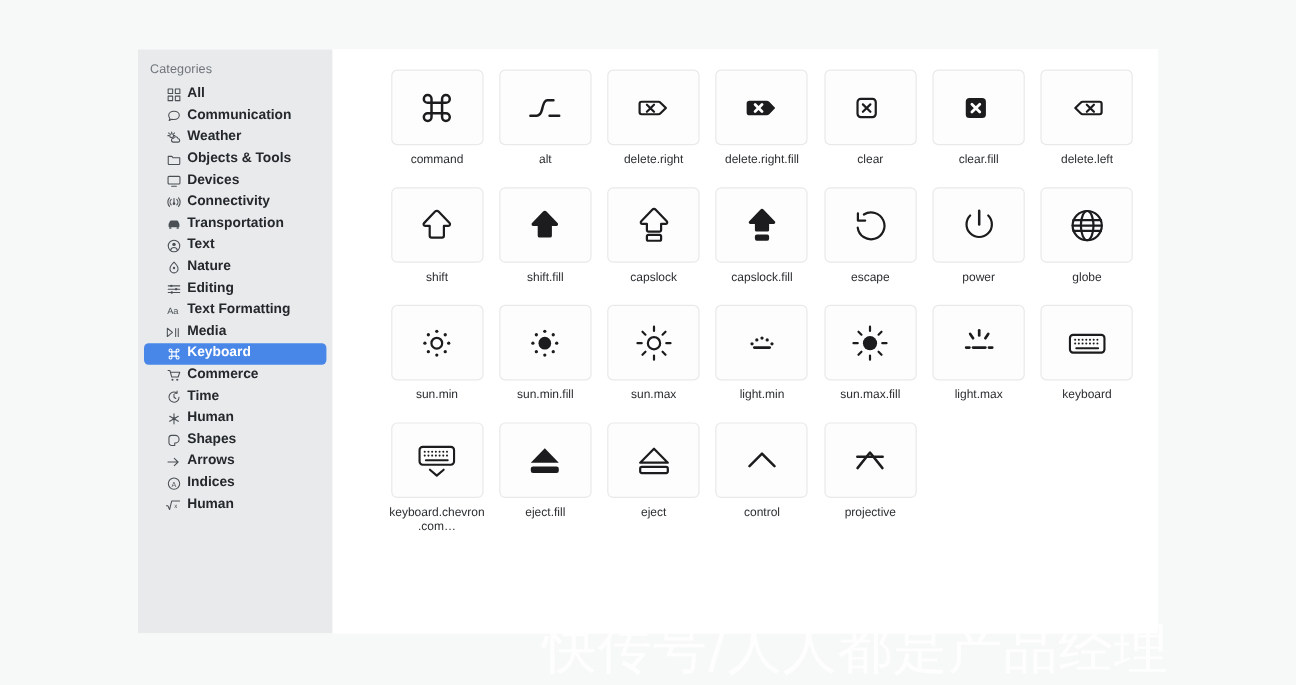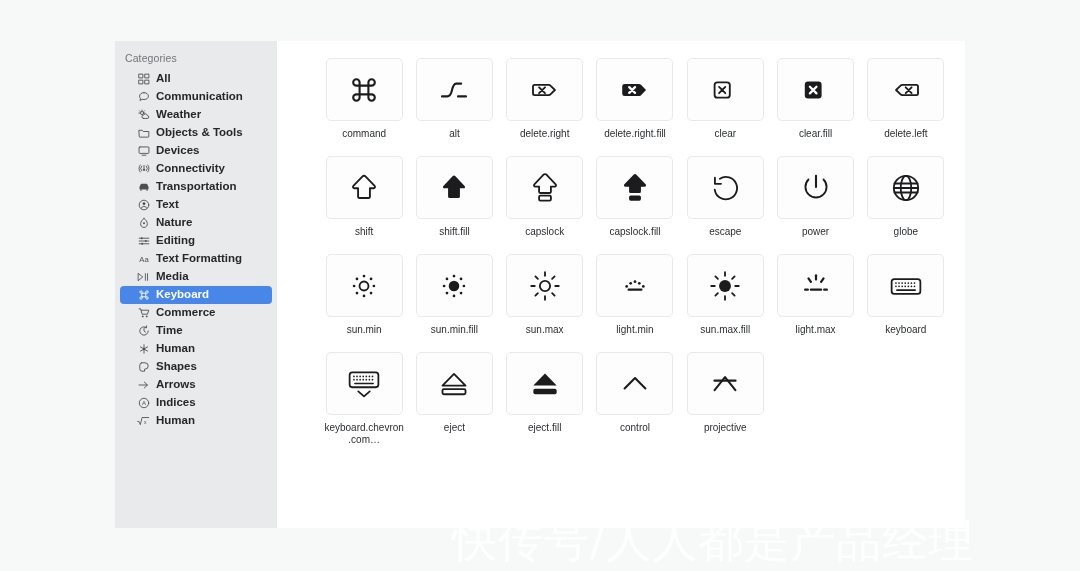--- a/index.html
+++ b/index.html
@@ -59,21 +59,21 @@
     background: #4886e8;
     color: #ffffff;
   }
   .cat-icon {
     width: 15px;
     flex: 0 0 15px;
     height: 13px;
     margin-right: 5px;
     display: flex;
     align-items: center;
-    justify-content: center;
+    justify-content: flex-end;
     color: #4b5055;
     font-size: 10px;
     line-height: 1;
   }
   .cat-item.selected .cat-icon { color: #ffffff; }
   .cat-icon svg { display: block; }
   .cat-label { white-space: nowrap; line-height: 1; font-weight: bold; }
 
   
   #content {
@@ -592,38 +592,38 @@
               </g>
               <path d="M10.2 21.4h23.6" stroke="#1c1c1e" stroke-width="2.1" stroke-linecap="round"></path>
               <path d="M14.6 31.6 22 38l7.4-6.4" stroke="#1c1c1e" fill="none" stroke-width="2.3" stroke-linecap="round" stroke-linejoin="round"></path>
             </svg>
           </div>
           <div class="icon-label">keyboard.chevron.com…</div>
         </div>
         <div class="icon-cell">
           <div class="icon-tile">
             <svg width="32" height="32" viewBox="0 0 40 40">
+              <path d="M20 7 34.6 22H5.4z" fill="#1c1c1e"></path>
+              <rect x="5.4" y="26" width="29.2" height="6.8" rx="2.4" fill="#1c1c1e"></rect>
+            </svg>
+          </div>
+          <div class="icon-label">eject.fill</div>
+        </div>
+        <div class="icon-cell">
+          <div class="icon-tile">
+            <svg width="32" height="32" viewBox="0 0 40 40">
               <path d="M20 7.4 34.4 22H5.6z" stroke="#1c1c1e" fill="none" stroke-width="2.3" stroke-linecap="round" stroke-linejoin="round"></path>
               <rect x="5.6" y="26.4" width="28.8" height="6.4" rx="1.8" stroke="#1c1c1e" fill="none" stroke-width="2.3" stroke-linecap="round" stroke-linejoin="round"></rect>
             </svg>
           </div>
           <div class="icon-label">eject</div>
         </div>
         <div class="icon-cell">
           <div class="icon-tile">
             <svg width="32" height="32" viewBox="0 0 40 40">
-              <path d="M20 7 34.6 22H5.4z" fill="#1c1c1e"></path>
-              <rect x="5.4" y="26" width="29.2" height="6.8" rx="2.4" fill="#1c1c1e"></rect>
-            </svg>
-          </div>
-          <div class="icon-label">eject.fill</div>
-        </div>
-        <div class="icon-cell">
-          <div class="icon-tile">
-            <svg width="32" height="32" viewBox="0 0 40 40">
               <path d="M7 25.6 20 12.6l13 13" stroke="#1c1c1e" fill="none" stroke-width="2.6" stroke-linecap="round" stroke-linejoin="round"></path>
             </svg>
           </div>
           <div class="icon-label">control</div>
         </div>
         <div class="icon-cell">
           <div class="icon-tile">
             <svg width="32" height="32" viewBox="0 0 40 40">
               <path d="M7 27.6 20 11.4l13 16.2" stroke="#1c1c1e" fill="none" stroke-width="2.6" stroke-linecap="round" stroke-linejoin="round"></path>
               <path d="M6.8 15.8h26.4" stroke="#1c1c1e" fill="none" stroke-width="2.6" stroke-linecap="round" stroke-linejoin="round"></path>

